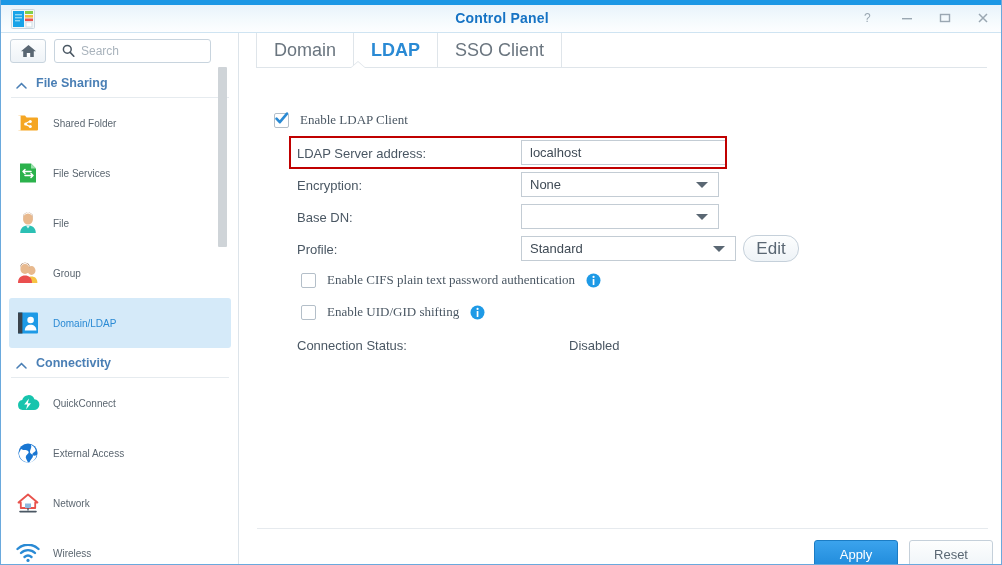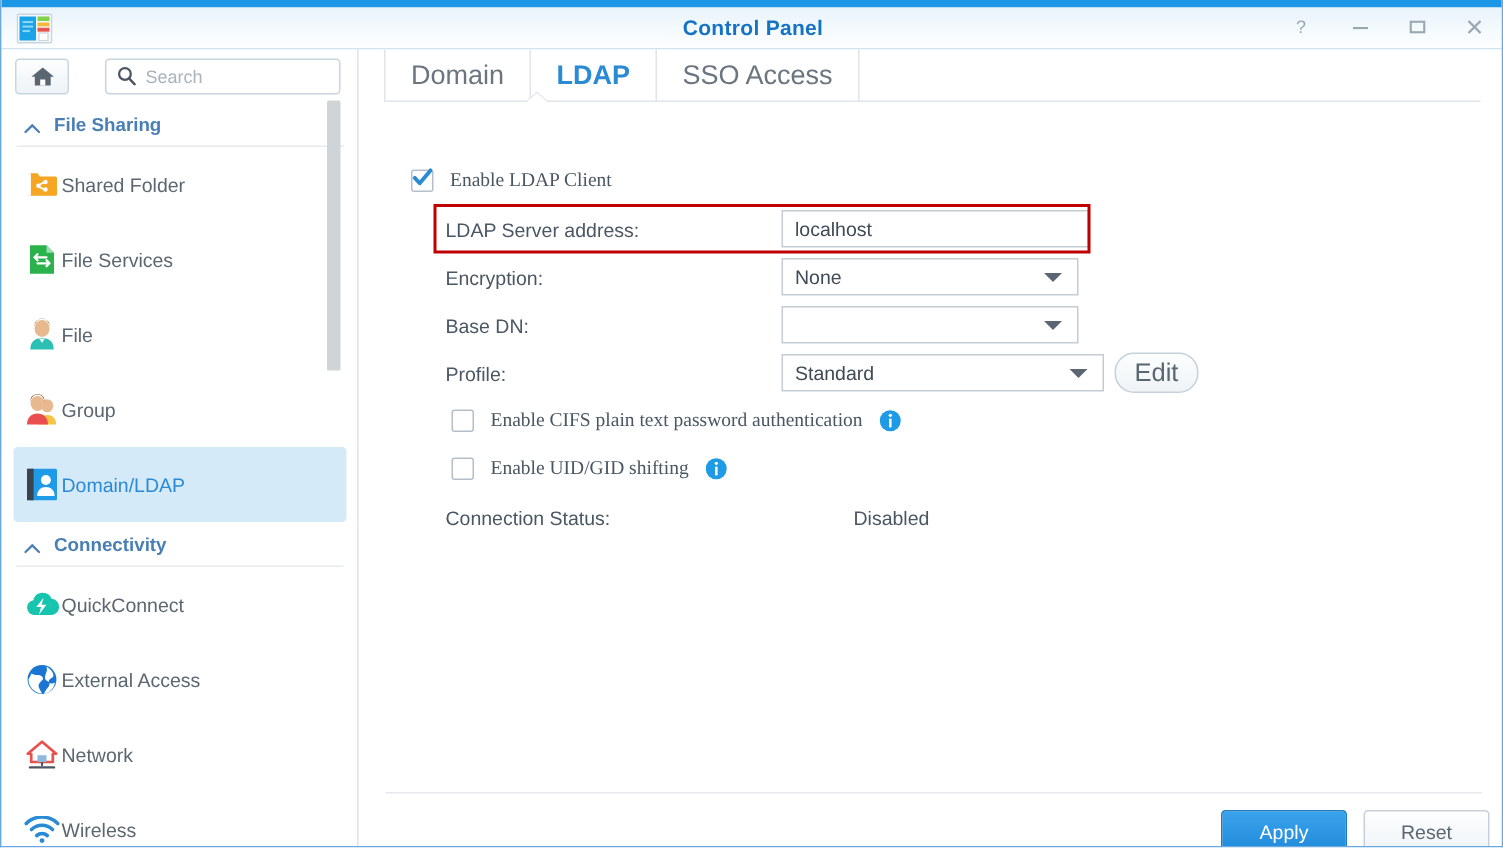--- a/index.html
+++ b/index.html
@@ -58,21 +58,21 @@
   .sidebar {
     position: absolute; left: 0; top: 33px;
     width: 238px; height: 532px;
     background: #ffffff;
     border-right: 1px solid #dde4ea;
     overflow: hidden;
   }
   .side-top {
     position: absolute; left: 0; top: 0;
     width: 238px; height: 35px;
-    display: flex; align-items: center; padding-left: 9px; gap: 24px;
+    display: flex; align-items: center; padding-left: 9px; gap: 8px;
   }
   .home-btn {
     width: 36px; height: 24px;
     background: linear-gradient(to bottom, #fdfefe, #eef3f7);
     border: 1px solid #c8d4de; border-radius: 3px;
     display: flex; align-items: center; justify-content: center;
     cursor: pointer;
   }
   .search-wrap {
     position: relative;
@@ -99,23 +99,23 @@
     display: flex; align-items: center; gap: 11px;
     border-bottom: 1px solid #e6ebef;
     font-size: 12.5px; font-weight: bold; color: #4a7fb5;
     padding-left: 5px;
   }
   .caret-up {
     width: 9px; height: 9px; position: relative; top: 1px;
   }
   .nav-item {
     height: 50px; margin: 0 8px;
-    display: flex; align-items: center; 
+    display: flex; align-items: center; gap: 12px;
     padding-left: 6px;
-    font-size: 13px; color: #5b6670;
+    font-size: 10px; color: #5b6670;
     cursor: pointer; border-radius: 3px;
   }
   .nav-item.selected {
     background: #d5eaf9;
     color: #2a8ad4;
   }
   .nav-ico { width: 26px; height: 26px; display:flex; align-items:center; justify-content:center; flex: 0 0 26px; }
 
   .side-scrollbar {
     position: absolute; right: 11px; top: 34px;
@@ -474,21 +474,21 @@
   <div class="content">
 
     <div class="tabbar">
       <div class="tab">
         <span>Domain</span>
       </div>
       <div class="tab active">
         <span>LDAP</span>
       </div>
       <div class="tab">
-        <span>SSO Access</span>
+        <span>SSO Client</span>
       </div>
     </div>
     <div class="tab-underline"></div>
     <div class="tab-notch-border" style="left:110px;"></div>
     <div class="tab-notch" style="left:111px;"></div>
 
     <div class="form">
 
       <div class="cb-row" style="left:34px; top:44px;">
         <span class="cbox checked">

